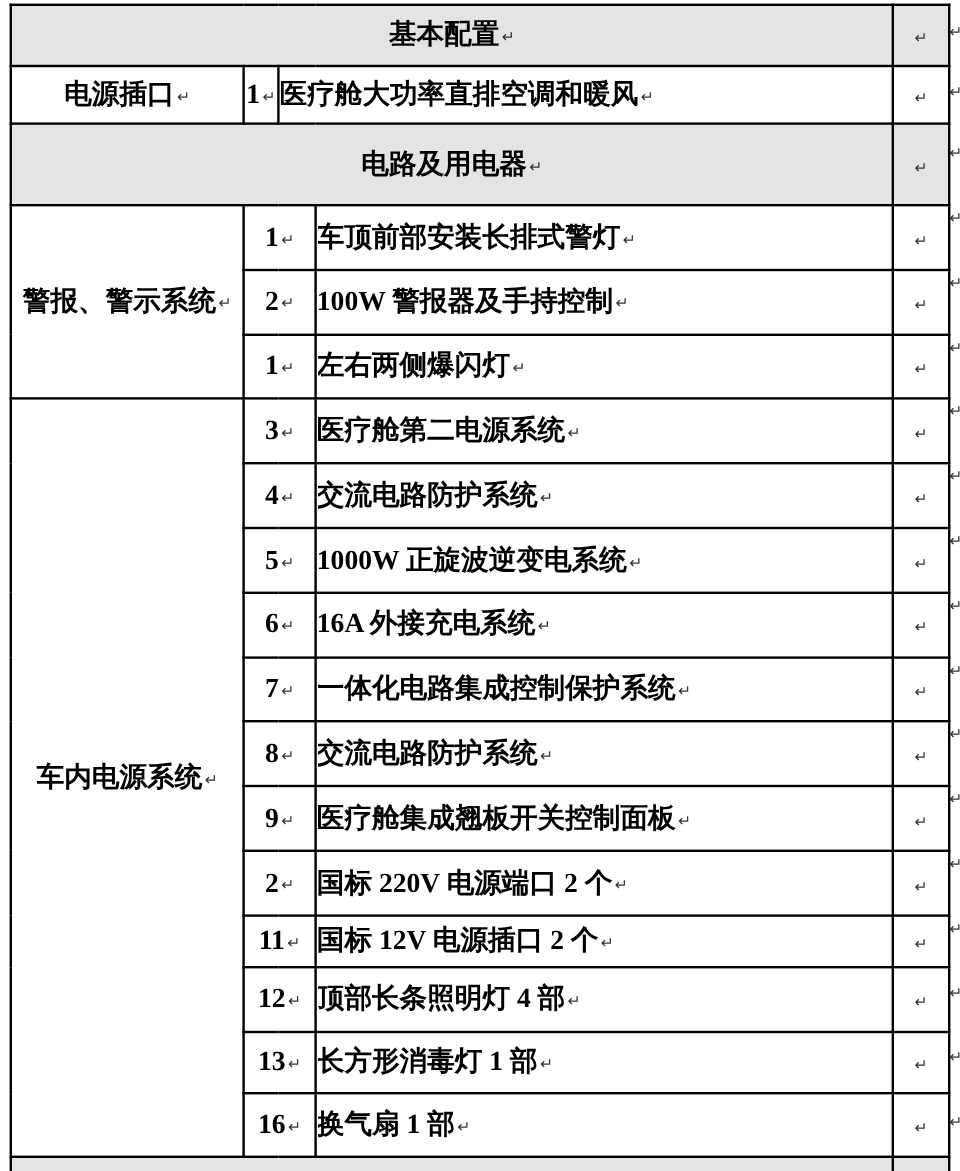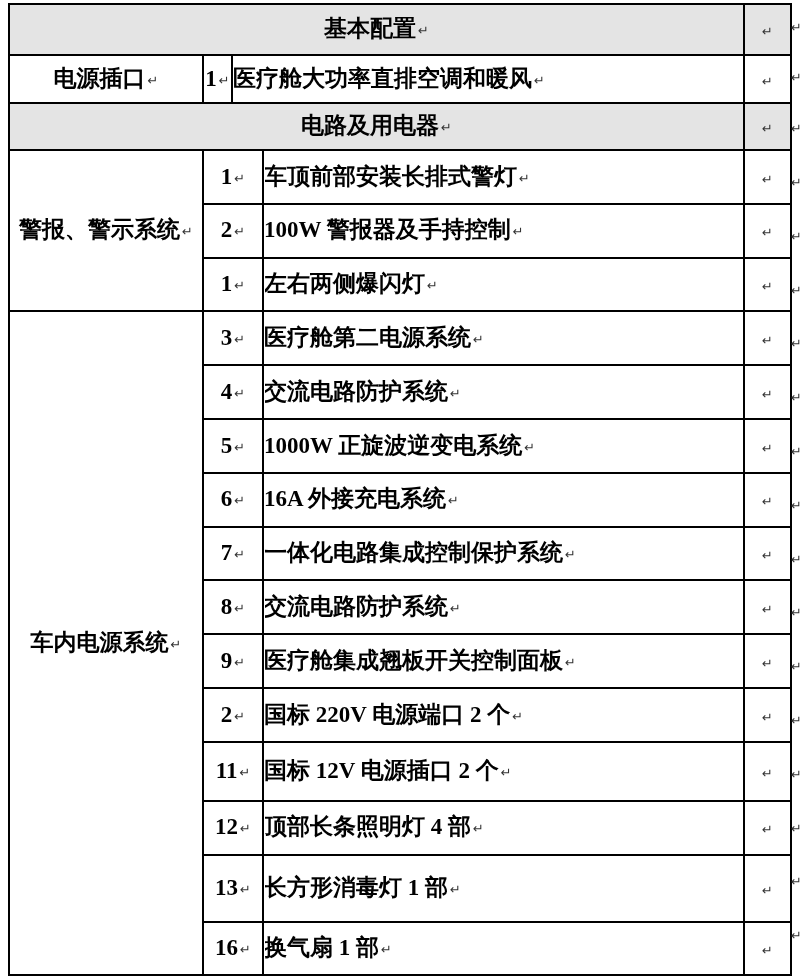--- a/index.html
+++ b/index.html
@@ -71,21 +71,21 @@
       <tr style="height:51px">
         <td class="hd" colspan="4"><span class="t">基本配置</span><span class="pm">↵</span></td>
         <td class="hd mkc"><span class="pm">↵</span></td>
       </tr>
       <tr style="height:48px">
         <td class="lbl"><span class="t">电源插口</span><span class="pm">↵</span></td>
         <td class="num"><span class="t">1</span><span class="pm">↵</span></td>
         <td class="desc" colspan="2"><span class="t">医疗舱大功率直排空调和暖风</span><span class="pm">↵</span></td>
         <td class="mkc"><span class="pm">↵</span></td>
       </tr>
-      <tr style="height:47px">
+      <tr style="height:68px">
         <td class="hd" colspan="4"><span class="t">电路及用电器</span><span class="pm">↵</span></td>
         <td class="hd mkc"><span class="pm">↵</span></td>
       </tr>
 
       <tr style="height:53.8px">
         <td class="lbl" rowspan="3"><span class="t">警报、警示系统</span><span class="pm">↵</span></td>
         <td class="num" colspan="2"><span class="t">1</span><span class="pm">↵</span></td>
         <td class="desc"><span class="t">车顶前部安装长排式警灯</span><span class="pm">↵</span></td>
         <td class="mkc"><span class="pm">↵</span></td>
       </tr>
@@ -134,31 +134,31 @@
       <tr style="height:53.8px">
         <td class="num" colspan="2"><span class="t">9</span><span class="pm">↵</span></td>
         <td class="desc"><span class="t">医疗舱集成翘板开关控制面板</span><span class="pm">↵</span></td>
         <td class="mkc"><span class="pm">↵</span></td>
       </tr>
       <tr style="height:53.8px">
         <td class="num" colspan="2"><span class="t">2</span><span class="pm">↵</span></td>
         <td class="desc"><span class="t">国标 220V 电源端口 2 个</span><span class="pm">↵</span></td>
         <td class="mkc"><span class="pm">↵</span></td>
       </tr>
-      <tr style="height:59px">
+      <tr style="height:43px">
         <td class="num" colspan="2"><span class="t">11</span><span class="pm">↵</span></td>
         <td class="desc"><span class="t">国标 12V 电源插口 2 个</span><span class="pm">↵</span></td>
         <td class="mkc"><span class="pm">↵</span></td>
       </tr>
       <tr style="height:53.8px">
         <td class="num" colspan="2"><span class="t">12</span><span class="pm">↵</span></td>
         <td class="desc"><span class="t">顶部长条照明灯 4 部</span><span class="pm">↵</span></td>
         <td class="mkc"><span class="pm">↵</span></td>
       </tr>
-      <tr style="height:67px">
+      <tr style="height:51px">
         <td class="num" colspan="2"><span class="t">13</span><span class="pm">↵</span></td>
         <td class="desc"><span class="t">长方形消毒灯 1 部</span><span class="pm">↵</span></td>
         <td class="mkc"><span class="pm">↵</span></td>
       </tr>
       <tr style="height:53.8px">
         <td class="num" colspan="2"><span class="t">16</span><span class="pm">↵</span></td>
         <td class="desc"><span class="t">换气扇 1 部</span><span class="pm">↵</span></td>
         <td class="mkc"><span class="pm">↵</span></td>
       </tr>
 

